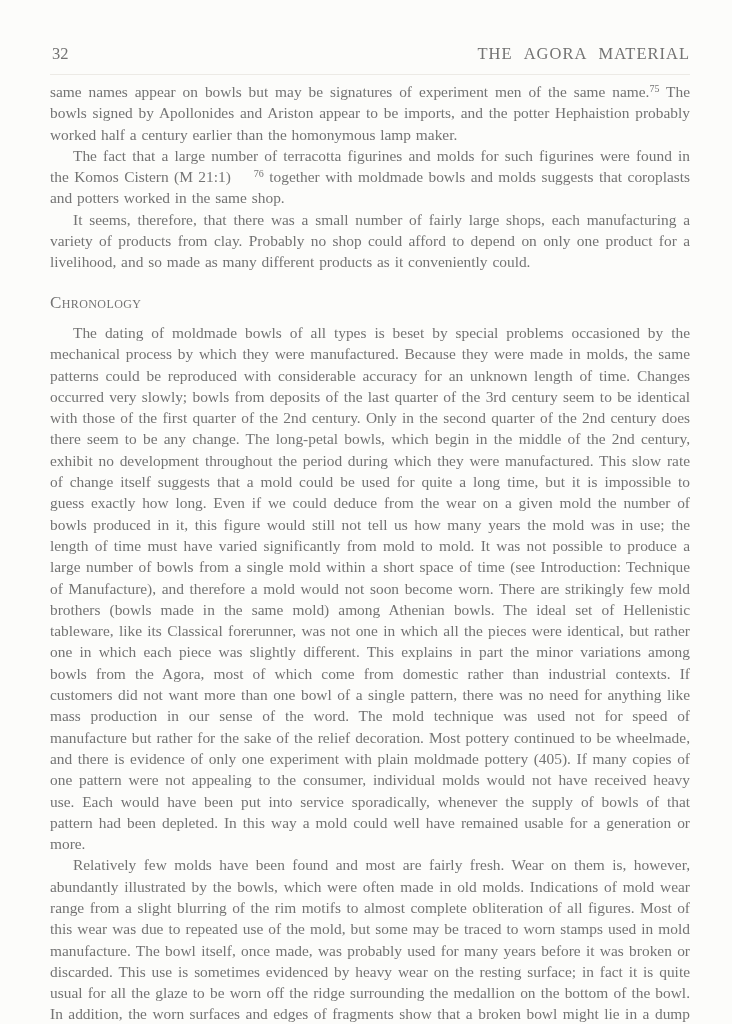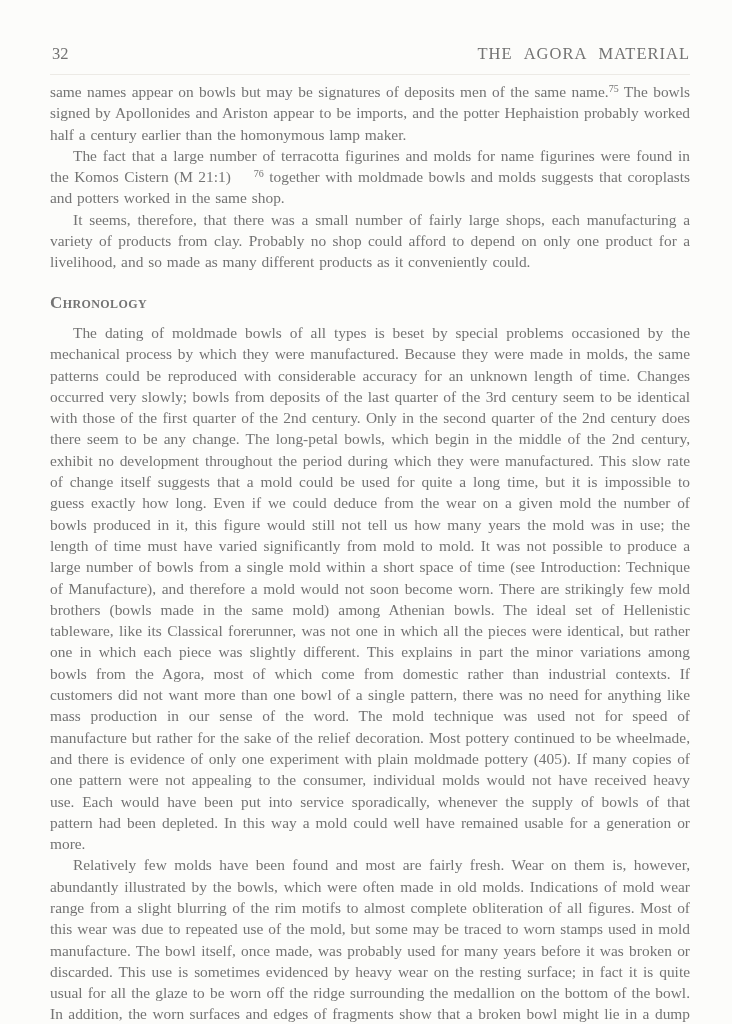--- a/index.html
+++ b/index.html
@@ -52,44 +52,44 @@
   .note-ref {
     display: inline-block;
     font-size: 10px;
     position: relative;
     top: -5px;
     line-height: 0;
     letter-spacing: 0;
   }
   .section-heading {
     font-variant: small-caps;
-    font-weight: bold;
+    font-weight: normal;
     font-size: 17px;
     letter-spacing: 0.4px;
     margin: 19px 0 9px 0;
     text-align: left;
     text-indent: 0;
   }
   .bold-run { font-weight: normal; }
 </style>
 </head>
 <body>
 
 <div class="page">
 
   <div class="running-header">
     <span class="page-number">32</span>
     <span class="running-title">THE AGORA MATERIAL</span>
   </div>
 
   <div class="body-text">
 
-    <p><span>same names appear on bowls but may be signatures of deposits men of the same name.</span><span class="note-ref">75</span><span> The bowls signed by Apollonides and Ariston appear to be imports, and the potter Hephaistion probably worked half a century earlier than the homonymous lamp maker.</span></p>
+    <p><span>same names appear on bowls but may be signatures of experiment men of the same name.</span><span class="note-ref">75</span><span> The bowls signed by Apollonides and Ariston appear to be imports, and the potter Hephaistion probably worked half a century earlier than the homonymous lamp maker.</span></p>
 
-    <p class="indent"><span>The fact that a large number of terracotta figurines and molds for name figurines were found in the Komos Cistern (M 21:1)</span><span class="note-ref">76</span><span> together with moldmade bowls and molds suggests that coroplasts and potters worked in the same shop.</span></p>
+    <p class="indent"><span>The fact that a large number of terracotta figurines and molds for such figurines were found in the Komos Cistern (M 21:1)</span><span class="note-ref">76</span><span> together with moldmade bowls and molds suggests that coroplasts and potters worked in the same shop.</span></p>
 
     <p class="indent"><span>It seems, therefore, that there was a small number of fairly large shops, each manufacturing a variety of products from clay. Probably no shop could afford to depend on only one product for a livelihood, and so made as many different products as it conveniently could.</span></p>
 
     <h2 class="section-heading">Chronology</h2>
 
     <p class="indent"><span>The dating of moldmade bowls of all types is beset by special problems occasioned by the mechanical process by which they were manufactured. Because they were made in molds, the same patterns could be reproduced with considerable accuracy for an unknown length of time. Changes occurred very slowly; bowls from deposits of the last quarter of the 3rd century seem to be identical with those of the first quarter of the 2nd century. Only in the second quarter of the 2nd century does there seem to be any change. The long-petal bowls, which begin in the middle of the 2nd century, exhibit no development throughout the period during which they were manufactured. This slow rate of change itself suggests that a mold could be used for quite a long time, but it is impossible to guess exactly how long. Even if we could deduce from the wear on a given mold the number of bowls produced in it, this figure would still not tell us how many years the mold was in use; the length of time must have varied significantly from mold to mold. It was not possible to produce a large number of bowls from a single mold within a short space of time (see Introduction: Technique of Manufacture), and therefore a mold would not soon become worn. There are strikingly few mold brothers (bowls made in the same mold) among Athenian bowls. The ideal set of Hellenistic tableware, like its Classical forerunner, was not one in which all the pieces were identical, but rather one in which each piece was slightly different. This explains in part the minor variations among bowls from the Agora, most of which come from domestic rather than industrial contexts. If customers did not want more than one bowl of a single pattern, there was no need for anything like mass production in our sense of the word. The mold technique was used not for speed of manufacture but rather for the sake of the relief decoration. Most pottery continued to be wheelmade, and there is evidence of only one experiment with plain moldmade pottery (</span><span class="bold-run">405</span><span>). If many copies of one pattern were not appealing to the consumer, individual molds would not have received heavy use. Each would have been put into service sporadically, whenever the supply of bowls of that pattern had been depleted. In this way a mold could well have remained usable for a generation or more.</span></p>
 
     <p class="indent"><span>Relatively few molds have been found and most are fairly fresh. Wear on them is, however, abundantly illustrated by the bowls, which were often made in old molds. Indications of mold wear range from a slight blurring of the rim motifs to almost complete obliteration of all figures. Most of this wear was due to repeated use of the mold, but some may be traced to worn stamps used in mold manufacture. The bowl itself, once made, was probably used for many years before it was broken or discarded. This use is sometimes evidenced by heavy wear on the resting surface; in fact it is quite usual for all the glaze to be worn off the ridge surrounding the medallion on the bottom of the bowl. In addition, the worn surfaces and edges of fragments show that a broken bowl might lie in a dump for a long time before being thrown into the cistern, well, or fill where excavators would find it. Thus, when one finds a worn fragment of a bowl made</span></p>
 
   </div>

